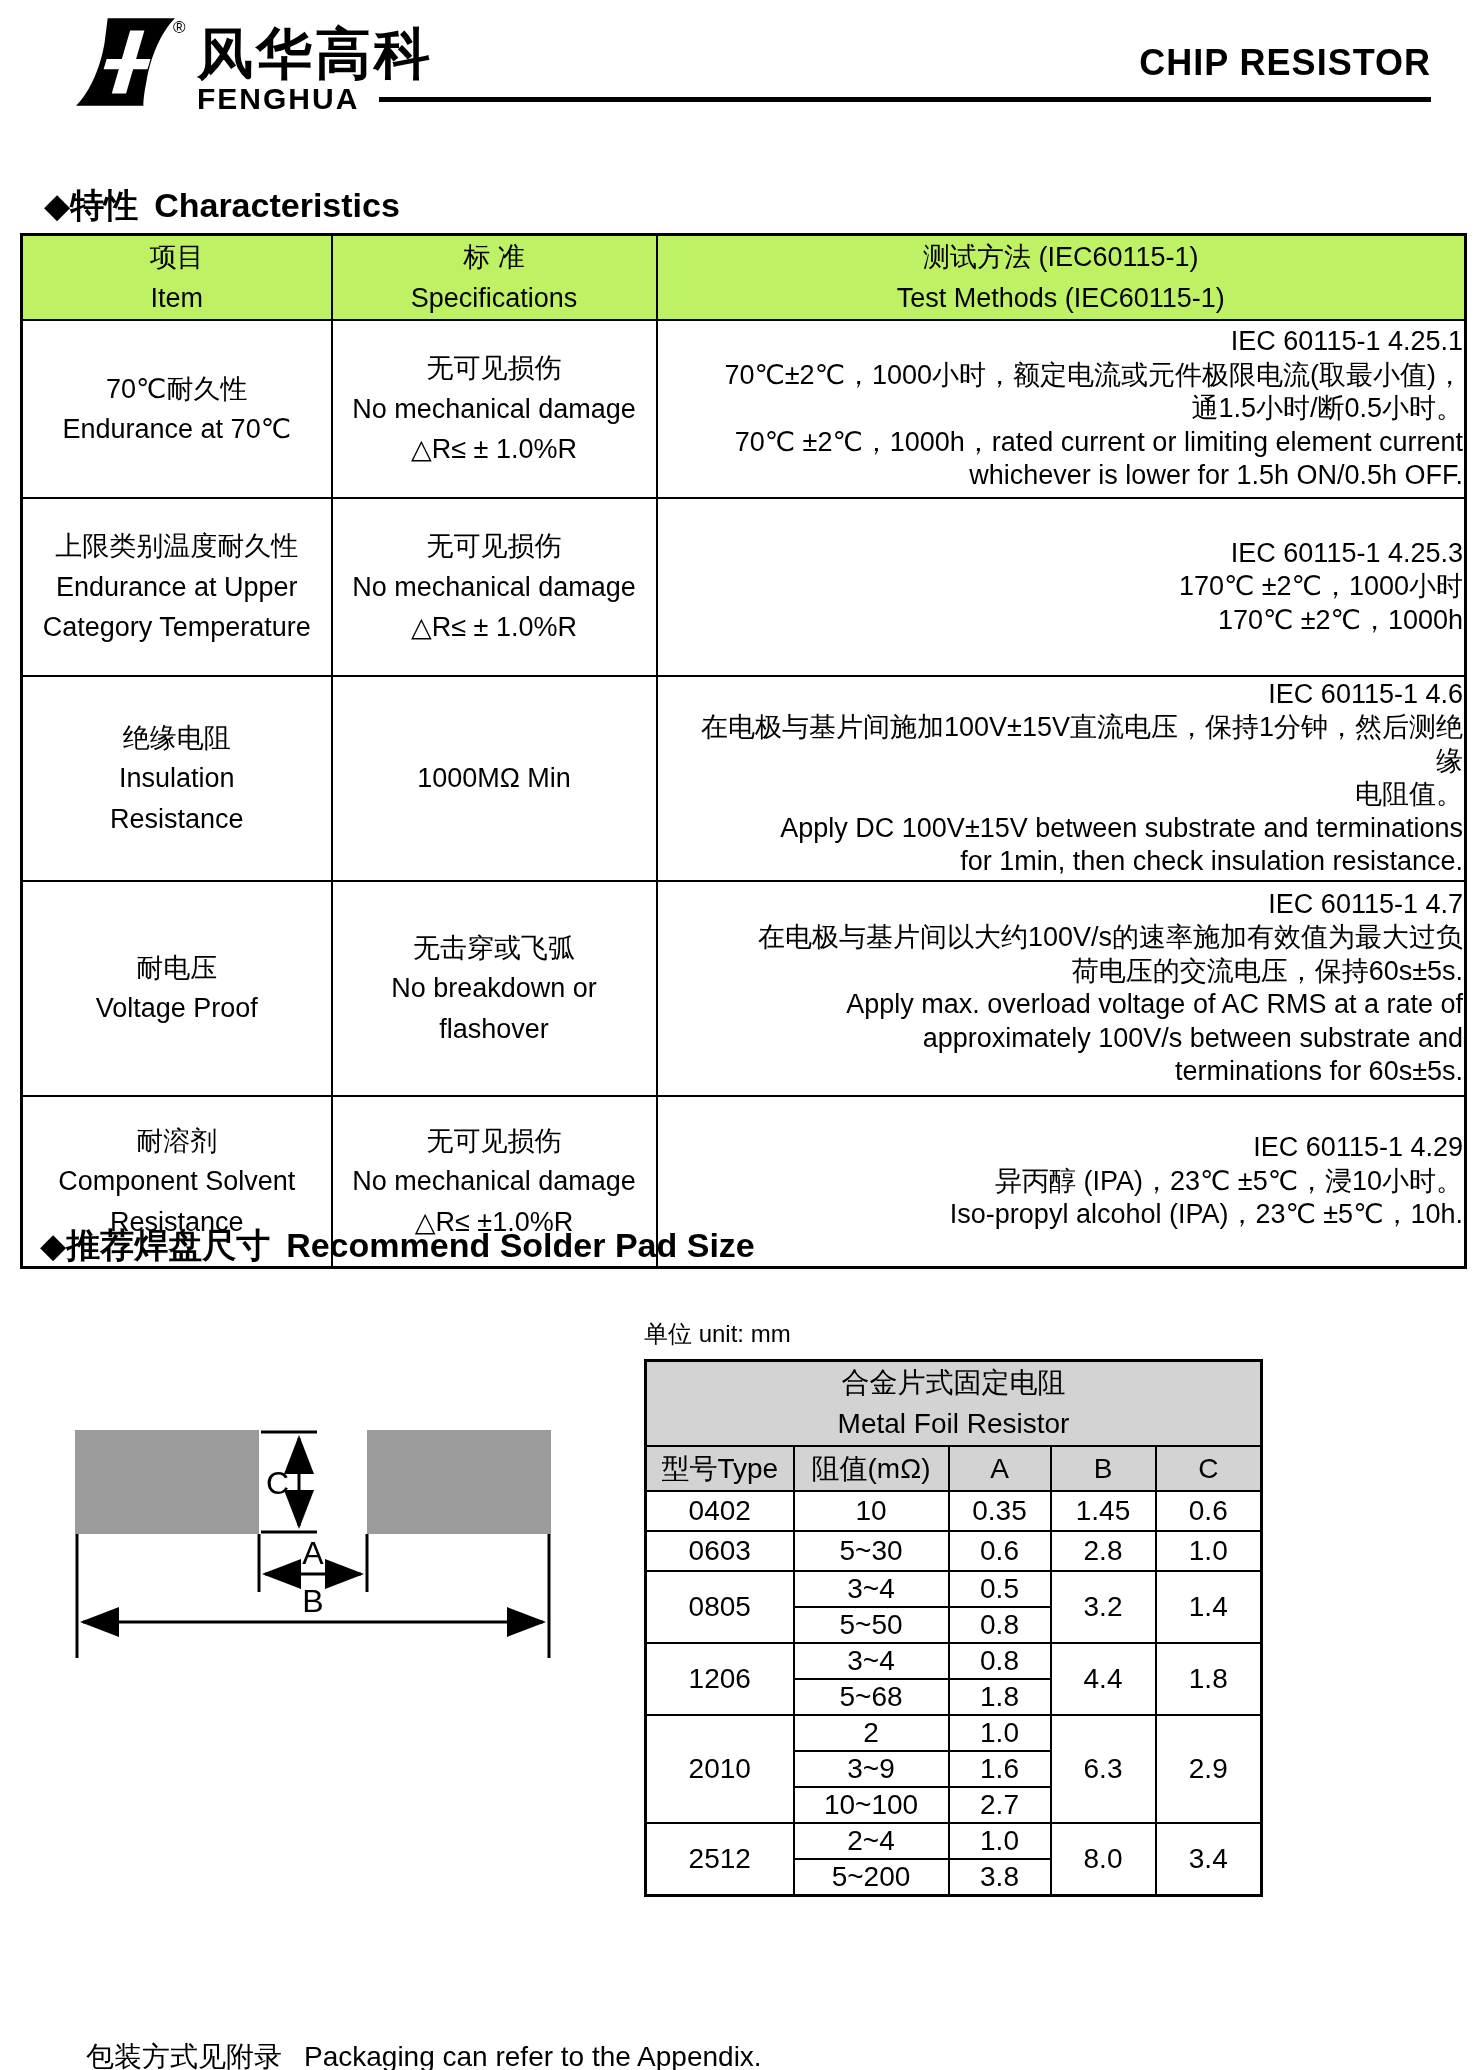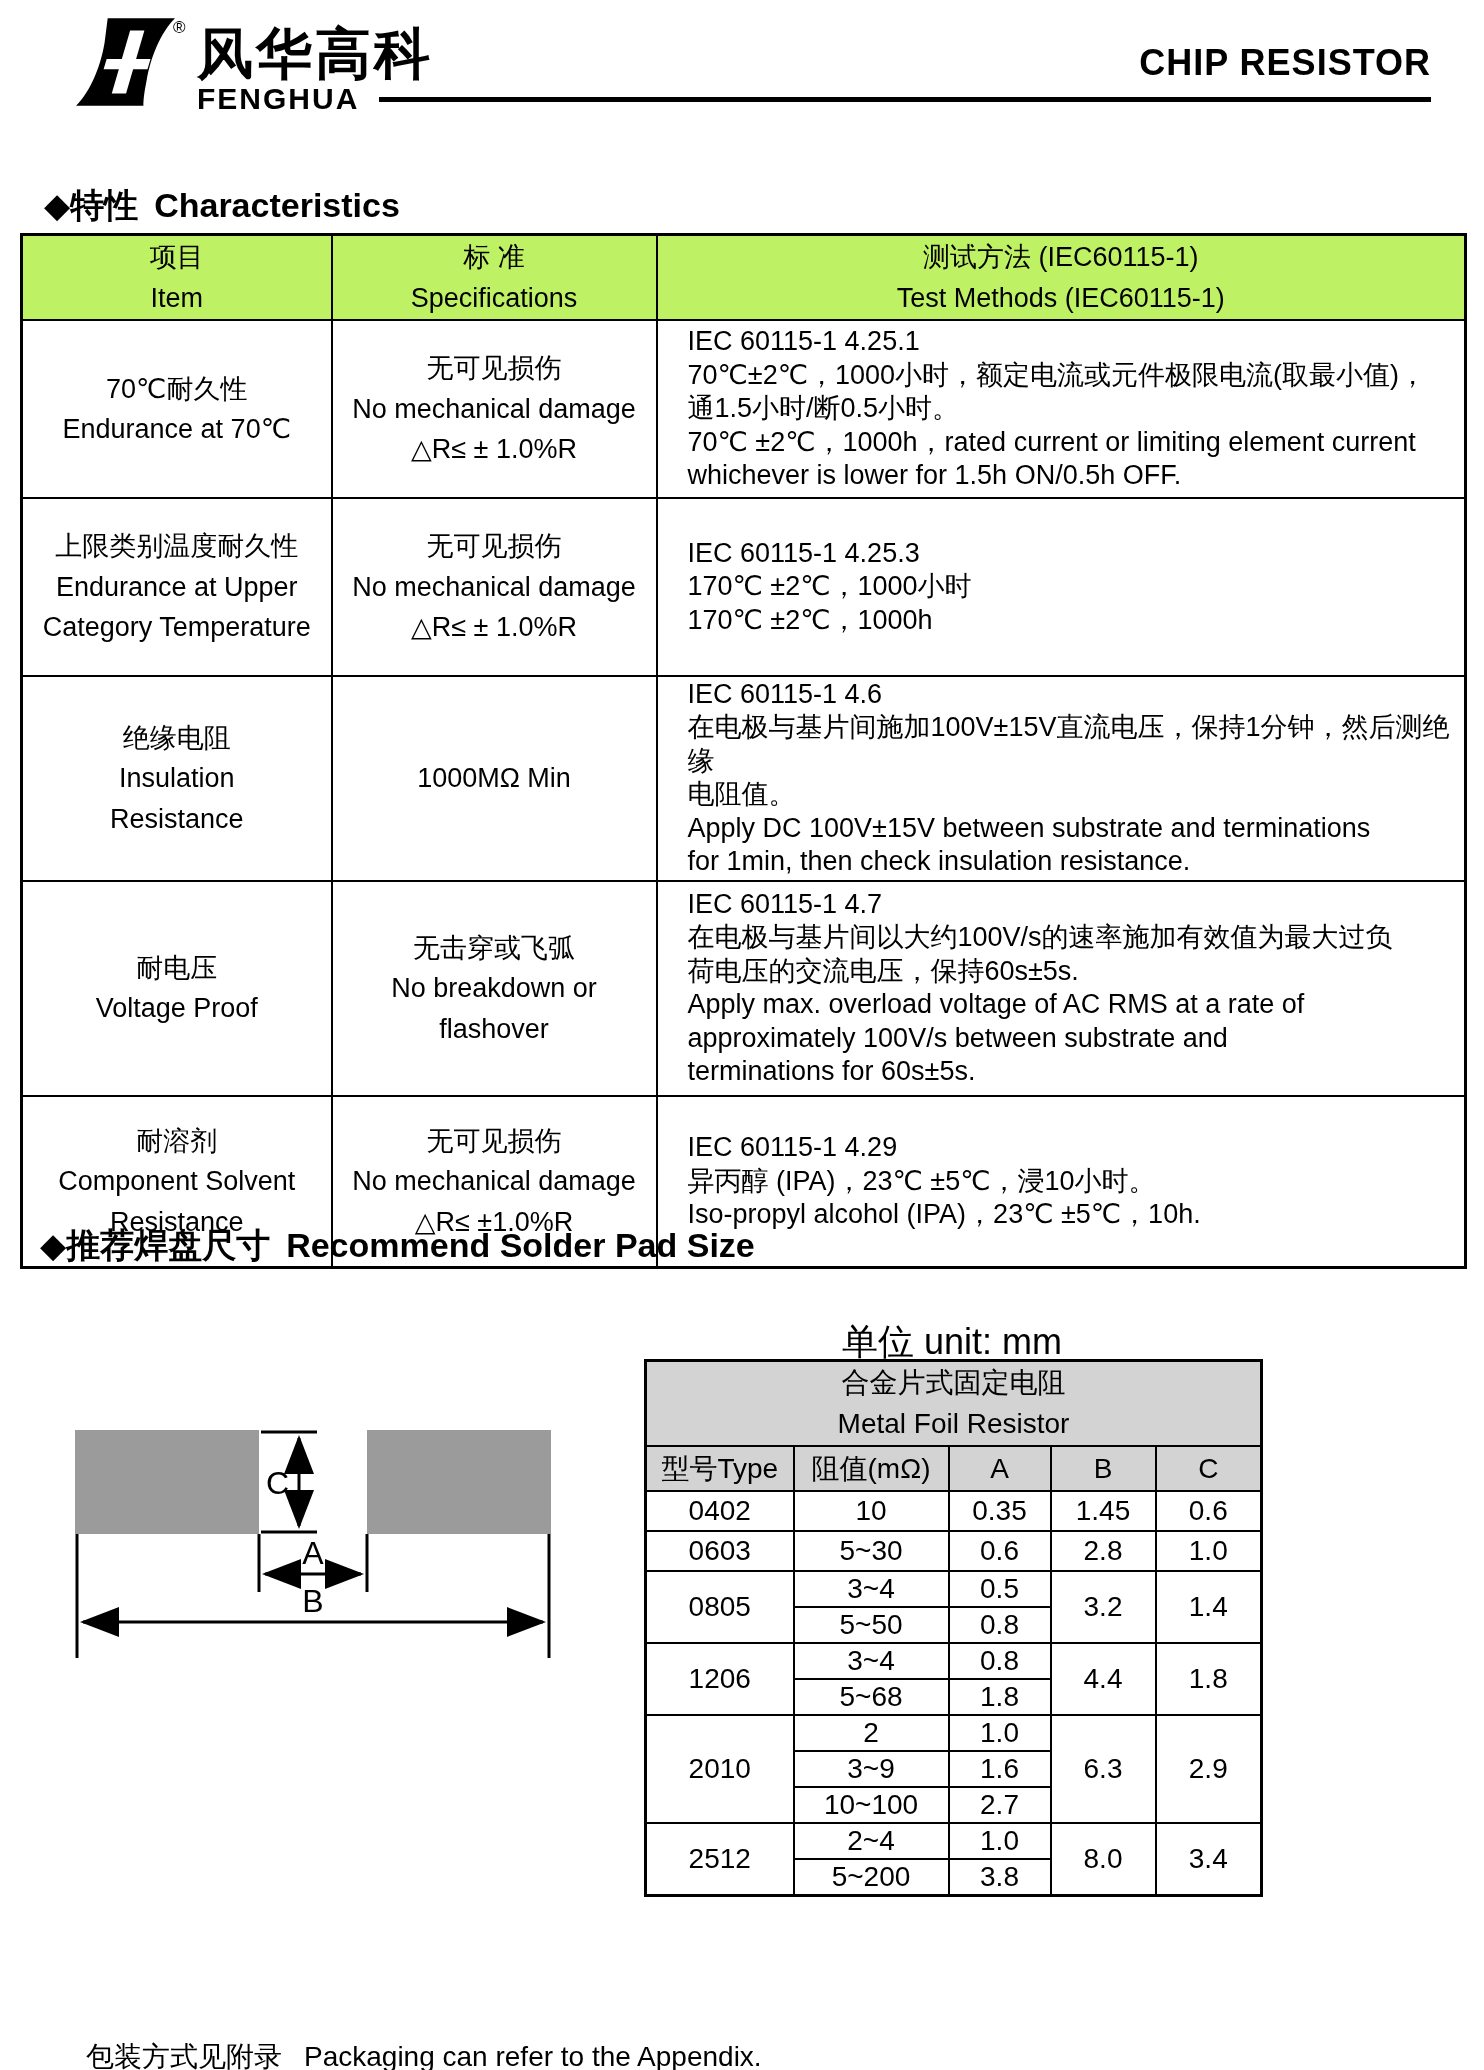--- a/index.html
+++ b/index.html
@@ -27,31 +27,31 @@
   #sec3 .diamond { margin-right:16px; }
 
   
   .char-table { position:absolute; left:20px; top:233px; width:1444px;
                 border-collapse:collapse; table-layout:fixed; }
   .char-table th, .char-table td { border:2px solid #000; font-weight:normal; vertical-align:middle; }
   .char-table { border:3px solid #000; }
   .char-table th { background:#bef264; font-size:27px; line-height:1.5; text-align:center; }
   .char-table td { font-size:27px; }
   .c-item, .c-spec { text-align:center; line-height:1.5; }
-  .c-method { text-align:left; padding-left:30px; line-height:1.24; }
+  .c-method { text-align:right; padding-left:30px; line-height:1.24; }
   tr.hrow { height:79px; }
   tr.r1 { height:178px; }
   tr.r2 { height:178px; }
   tr.r3 { height:170px; }
   tr.r4 { height:215px; }
   tr.r5 { height:172px; }
 
   
   .unit-label { position:absolute; left:644px; top:1318px; width:616px;
-                text-align:center; font-size:36px; }
+                text-align:left; font-size:24px; }
   .pad-table { position:absolute; left:644px; top:1359px; width:616px;
                border-collapse:collapse; table-layout:fixed; border:3px solid #000; }
   .pad-table th, .pad-table td { border:2px solid #000; font-weight:normal;
                text-align:center; vertical-align:middle; font-size:28px; }
   .pad-table th { background:#d3d3d3; }
   .pad-title-row { height:81px; }
   .pad-title-row th { line-height:1.45; }
   .pad-head-row { height:45px; }
   tr.g44 { height:40px; }
   tr.g35 { height:35px; }

